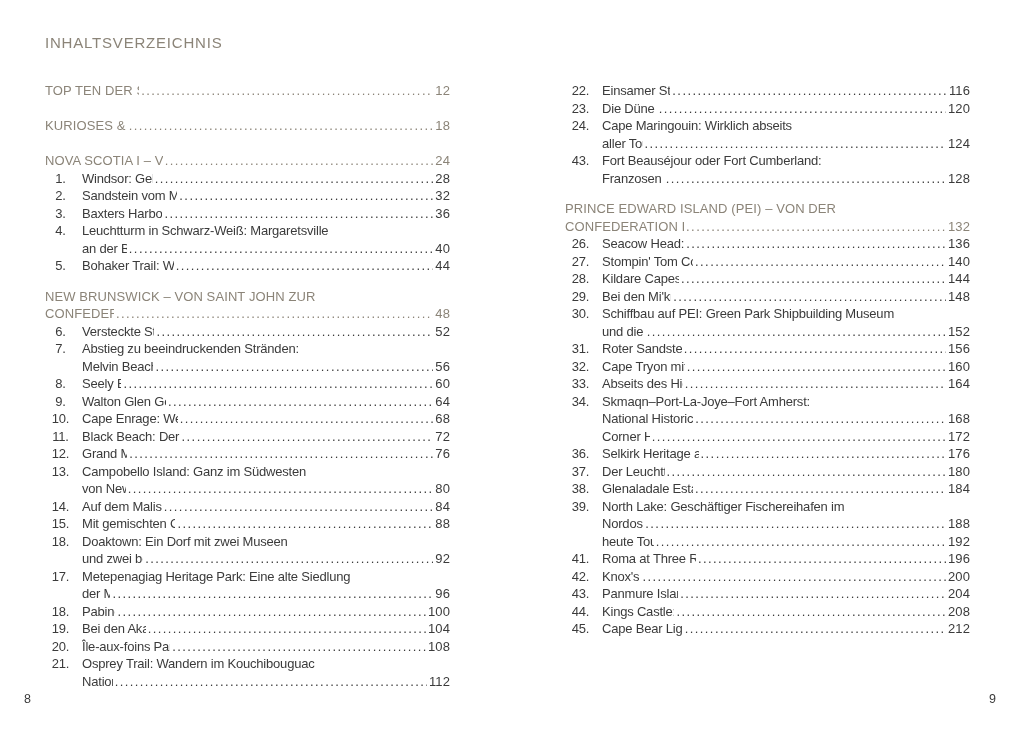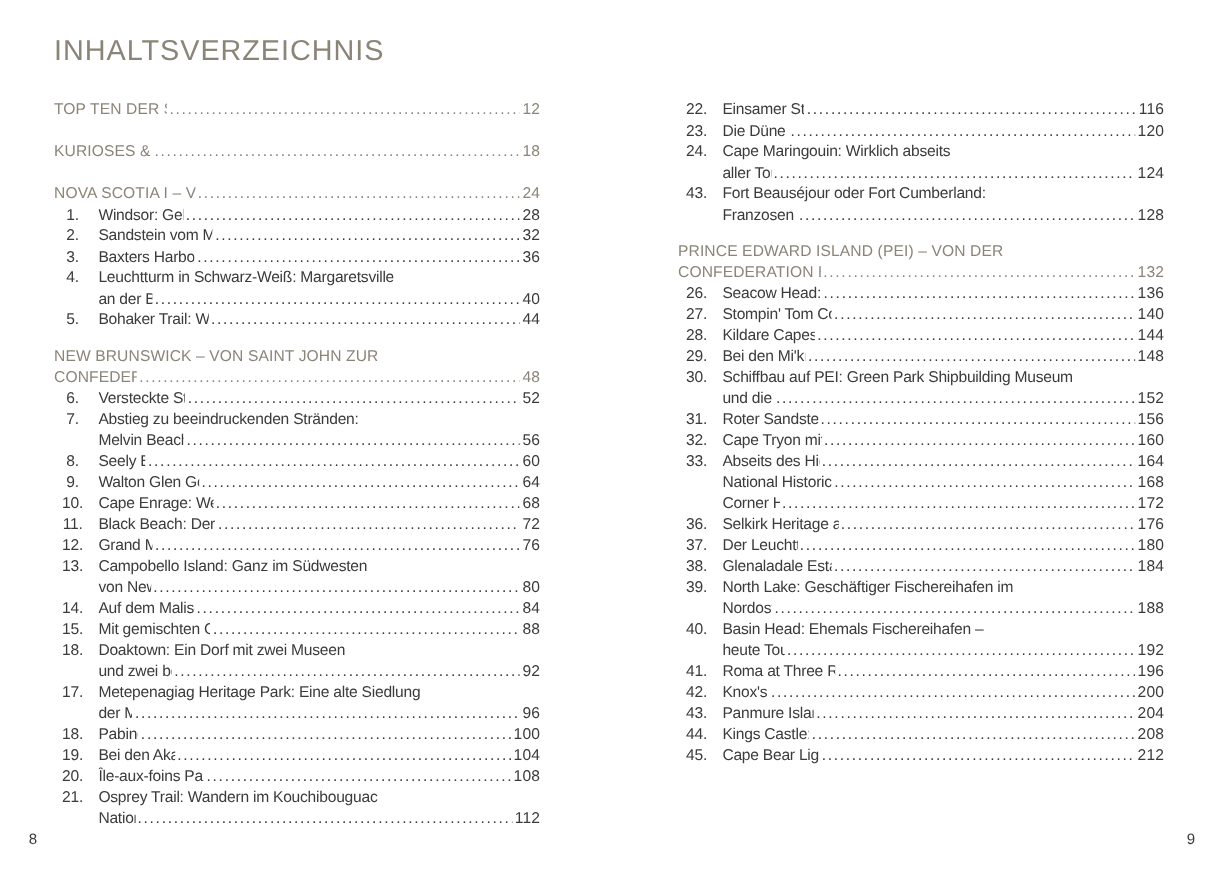--- a/index.html
+++ b/index.html
@@ -6,21 +6,21 @@
   .page{
     position:relative;
     width:1020px;height:732px;
     background:#ffffff;
     font-family:"Liberation Sans", sans-serif;
     color:#3b3b3b;
     overflow:hidden;
   }
   .page-title{
     position:absolute;left:45px;top:31px;
-    font-size:24px;line-height:24px;
+    font-size:15px;line-height:24px;
     letter-spacing:0.8px;
     color:#8b8478;
     font-weight:400;
   }
   .col{
     position:absolute;top:82px;width:405px;
     font-size:13px;line-height:17.5px;
   }
   .col-left{left:45px;}
   .col-right{left:565px;}
@@ -402,20 +402,24 @@
       <div class="entry item">
         <div class="line">
           <span class="num">33.</span>
           <span class="txt">Abseits des Highways: Victoria-by-the-Sea</span>
           <span class="dots"></span>
           <span class="pg">164</span>
         </div>
       </div>
       <div class="entry item multi">
         <div class="line">
+          <span class="num">34.</span>
+          <span class="txt">Skmaqn–Port-La-Joye–Fort Amherst:</span>
+        </div>
+        <div class="line">
           <span class="num"></span>
           <span class="txt">National Historic Site mit ungewöhnlichem Namen</span>
           <span class="dots"></span>
           <span class="pg">168</span>
         </div>
       </div>
       <div class="entry item multi">
         <div class="line">
           <span class="num"></span>
           <span class="txt">Corner Historic Village</span>
@@ -453,24 +457,20 @@
           <span class="txt">North Lake: Geschäftiger Fischereihafen im</span>
         </div>
         <div class="line">
           <span class="num"></span>
           <span class="txt">Nordosten von PEI</span>
           <span class="dots"></span>
           <span class="pg">188</span>
         </div>
       </div>
       <div class="entry item multi">
-        <div class="line">
-          <span class="num">40.</span>
-          <span class="txt">Basin Head: Ehemals Fischereihafen –</span>
-        </div>
         <div class="line">
           <span class="num"></span>
           <span class="txt">heute Touristenattraktion</span>
           <span class="dots"></span>
           <span class="pg">192</span>
         </div>
       </div>
       <div class="entry item">
         <div class="line">
           <span class="num">41.</span>

